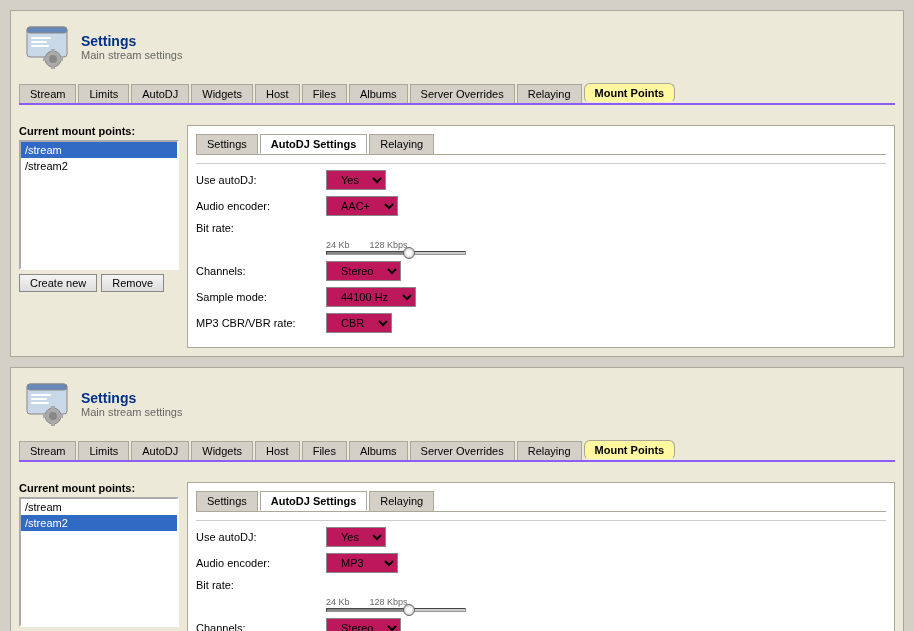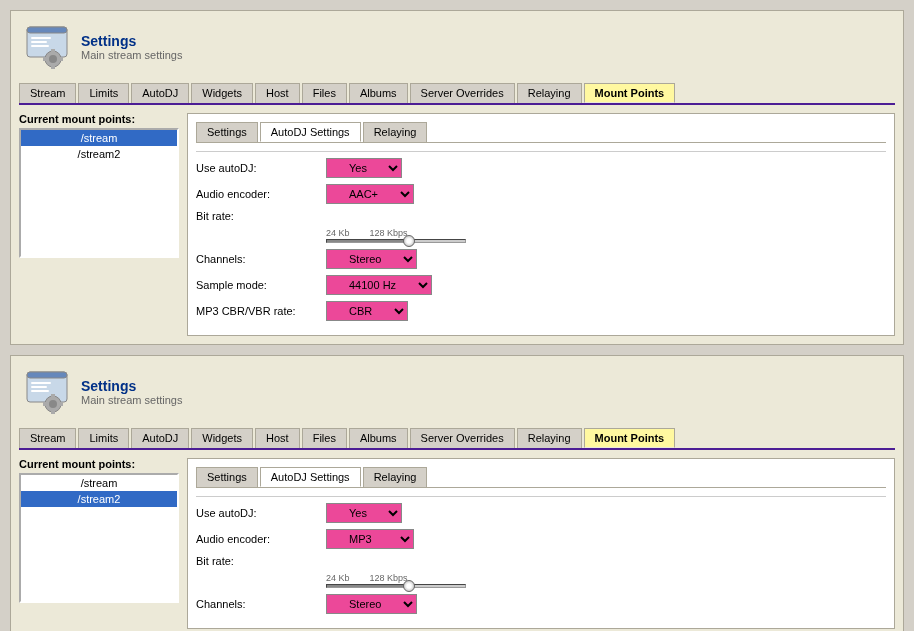--- a/index.html
+++ b/index.html
@@ -40,42 +40,44 @@
     }
 
     .panel-subtitle {
       font-size: 11px;
       color: #666;
     }
 
     
     .tab-bar {
       display: flex;
-      border-bottom: 2px solid #4c1d95;
-      margin-bottom: 8px;
+      border-bottom: 2px solid #8b5cf6;
+      margin-bottom: 20px;
       background: #ece9d8;
+      align-items: flex-end;
     }
 
     .tab {
       padding: 3px 10px;
       border: 1px solid #aca899;
       border-bottom: none;
       margin-right: 2px;
       cursor: pointer;
       background: #d4d0c8;
       color: #000;
       font-size: 11px;
       user-select: none;
     }
 
     .tab.active {
       background: #ece9d8;
       border-bottom: 1px solid #ece9d8;
       font-weight: bold;
       background-color: #fff8a0;
+      border-radius: 6px;
     }
 
     
     .content-area {
       display: flex;
       gap: 8px;
     }
 
     
     .mount-points-panel {
@@ -95,21 +97,20 @@
       border: 2px inset #fff;
       background: #fff;
       overflow-y: auto;
       overflow-x: hidden;
     }
 
     .list-item {
       padding: 2px 4px;
       cursor: pointer;
       font-size: 11px;
-      text-align: center;
     }
 
     .list-item.selected {
       background: #316ac5;
       color: #fff;
     }
 
     .list-buttons {
       display: flex;
       gap: 4px;
@@ -144,20 +145,21 @@
       border-bottom: none;
       margin-right: 2px;
       cursor: pointer;
       background: #d4d0c8;
       font-size: 11px;
     }
 
     .sub-tab.active {
       background: #fff;
       border-bottom: 1px solid #fff;
+      font-weight: bold;
     }
 
     .form-row {
       display: flex;
       align-items: center;
       margin-bottom: 6px;
     }
 
     .form-label {
       width: 130px;
@@ -166,23 +168,23 @@
     }
 
     .form-control-area {
       display: flex;
       align-items: center;
       gap: 4px;
     }
 
     select {
       font-size: 11px;
-      padding: 1px 18px;
+      padding: 1px 10px;
       border: 1px solid #888;
-      background: #ec4899;
+      background: #be185d;
       height: 20px;
     }
 
     
     .slider-row {
       margin-bottom: 6px;
     }
 
     .slider-labels {
       font-size: 9px;
@@ -262,20 +264,24 @@
     <div class="tab active">Mount Points</div>
   </div>
 
   <div class="content-area">
     <div class="mount-points-panel">
       <div class="mount-points-label">Current mount points:</div>
       <div class="list-box">
         <div class="list-item selected">/stream</div>
         <div class="list-item">/stream2</div>
       </div>
+      <div class="list-buttons">
+        <button class="btn">Create new</button>
+        <button class="btn">Remove</button>
+      </div>
     </div>
 
     <div class="settings-panel">
       <div class="sub-tab-bar">
         <div class="sub-tab">Settings</div>
         <div class="sub-tab active">AutoDJ Settings</div>
         <div class="sub-tab">Relaying</div>
       </div>
       <hr class="divider">
 

